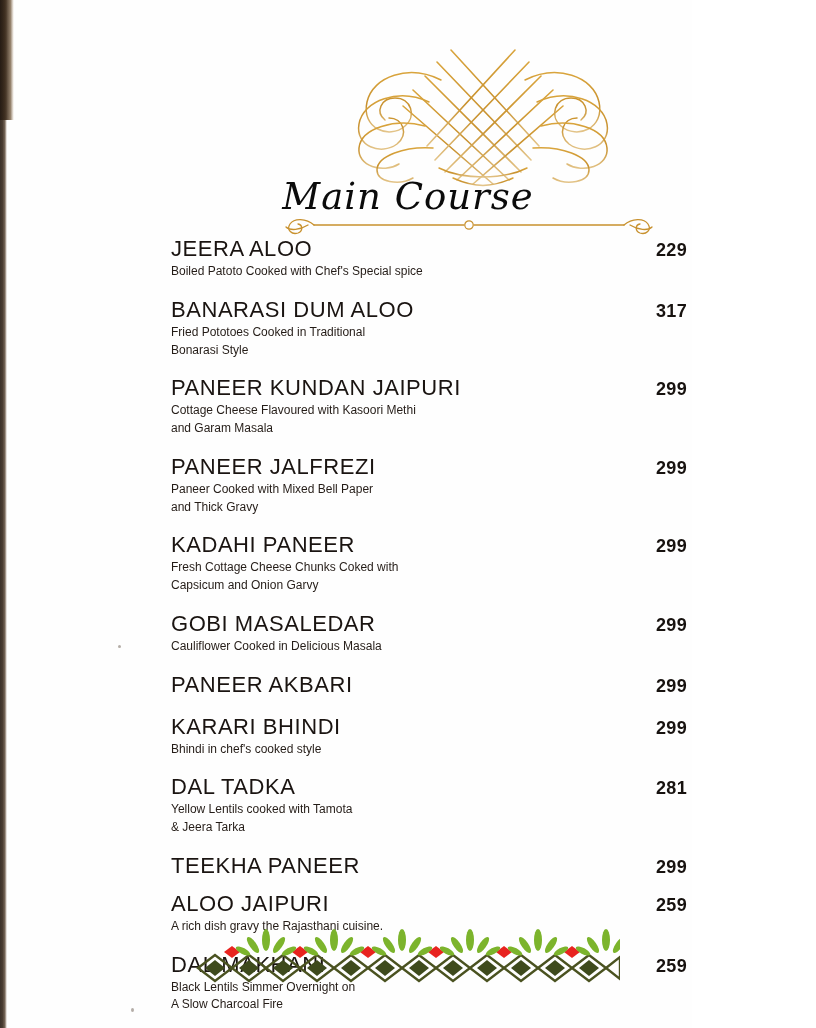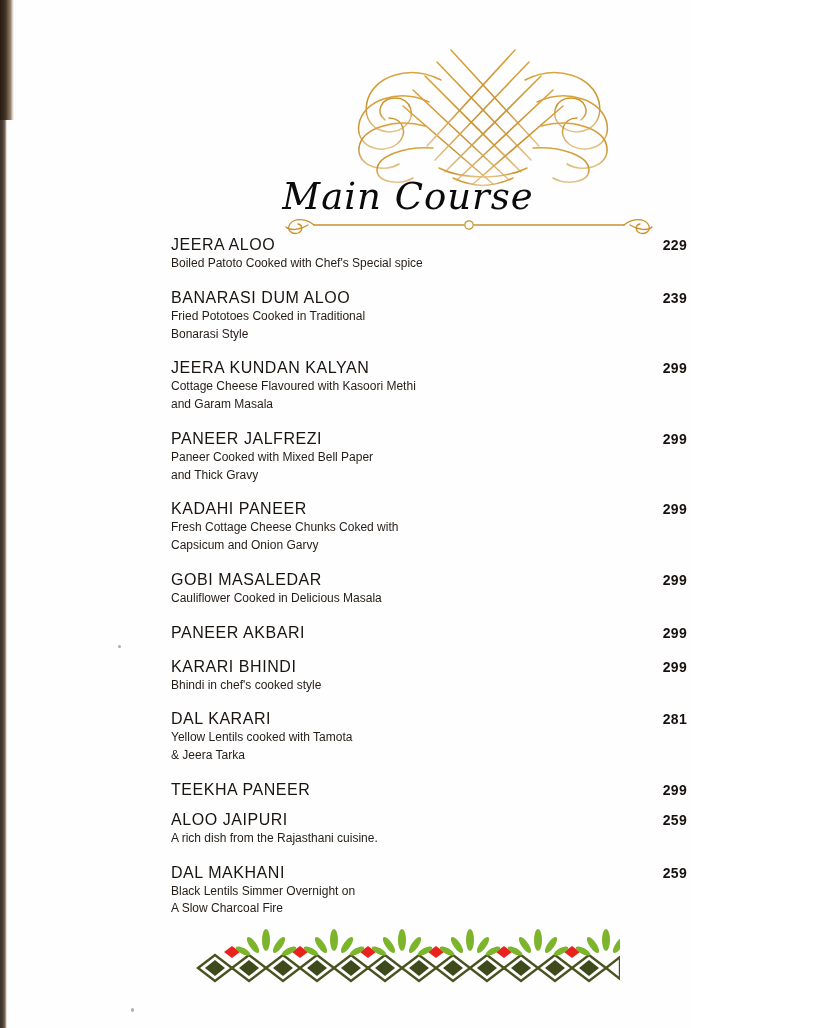--- a/index.html
+++ b/index.html
@@ -82,29 +82,29 @@
     position: relative;
     margin-bottom: 16px;
   }
   .item-head {
     display: flex;
     align-items: baseline;
     justify-content: space-between;
   }
   .item-name {
     font-family: "Liberation Sans", sans-serif;
-    font-size: 16px;
+    font-size: 22px;
     font-weight: 400;
     letter-spacing: .55px;
     color: #1a1411;
     white-space: nowrap;
   }
   .item-price {
     font-family: "Liberation Sans", sans-serif;
-    font-size: 14px;
+    font-size: 18px;
     font-weight: 600;
     color: #17120f;
     letter-spacing: .3px;
     padding-left: 14px;
   }
   .item-desc {
     font-family: "Liberation Sans", sans-serif;
     font-size: 12px;
     font-weight: 400;
     color: #241c17;
@@ -210,28 +210,28 @@
       <div class="item-head">
         <span class="item-name">JEERA ALOO</span>
         <span class="item-price">229</span>
       </div>
       <div class="item-desc">Boiled Patoto Cooked with Chef's Special spice</div>
     </div>
 
     <div class="item">
       <div class="item-head">
         <span class="item-name">BANARASI DUM ALOO</span>
-        <span class="item-price">239</span>
+        <span class="item-price">317</span>
       </div>
       <div class="item-desc">Fried Pototoes Cooked in Traditional<br>Bonarasi Style</div>
     </div>
 
     <div class="item">
       <div class="item-head">
-        <span class="item-name">JEERA KUNDAN KALYAN</span>
+        <span class="item-name">PANEER KUNDAN JAIPURI</span>
         <span class="item-price">299</span>
       </div>
       <div class="item-desc">Cottage Cheese Flavoured with Kasoori Methi<br>and Garam Masala</div>
     </div>
 
     <div class="item">
       <div class="item-head">
         <span class="item-name">PANEER JALFREZI</span>
         <span class="item-price">299</span>
       </div>
@@ -264,39 +264,39 @@
     <div class="item">
       <div class="item-head">
         <span class="item-name">KARARI BHINDI</span>
         <span class="item-price">299</span>
       </div>
       <div class="item-desc">Bhindi in chef's cooked style</div>
     </div>
 
     <div class="item">
       <div class="item-head">
-        <span class="item-name">DAL KARARI</span>
+        <span class="item-name">DAL TADKA</span>
         <span class="item-price">281</span>
       </div>
       <div class="item-desc">Yellow Lentils cooked with Tamota<br>&amp; Jeera Tarka</div>
     </div>
 
     <div class="item no-desc">
       <div class="item-head">
         <span class="item-name">TEEKHA PANEER</span>
         <span class="item-price">299</span>
       </div>
     </div>
 
     <div class="item">
       <div class="item-head">
         <span class="item-name">ALOO JAIPURI</span>
         <span class="item-price">259</span>
       </div>
-      <div class="item-desc">A rich dish from the Rajasthani cuisine.</div>
+      <div class="item-desc">A rich dish gravy the Rajasthani cuisine.</div>
     </div>
 
     <div class="item">
       <div class="item-head">
         <span class="item-name">DAL MAKHANI</span>
         <span class="item-price">259</span>
       </div>
       <div class="item-desc">Black Lentils Simmer Overnight on<br>A Slow Charcoal Fire</div>
     </div>
 

